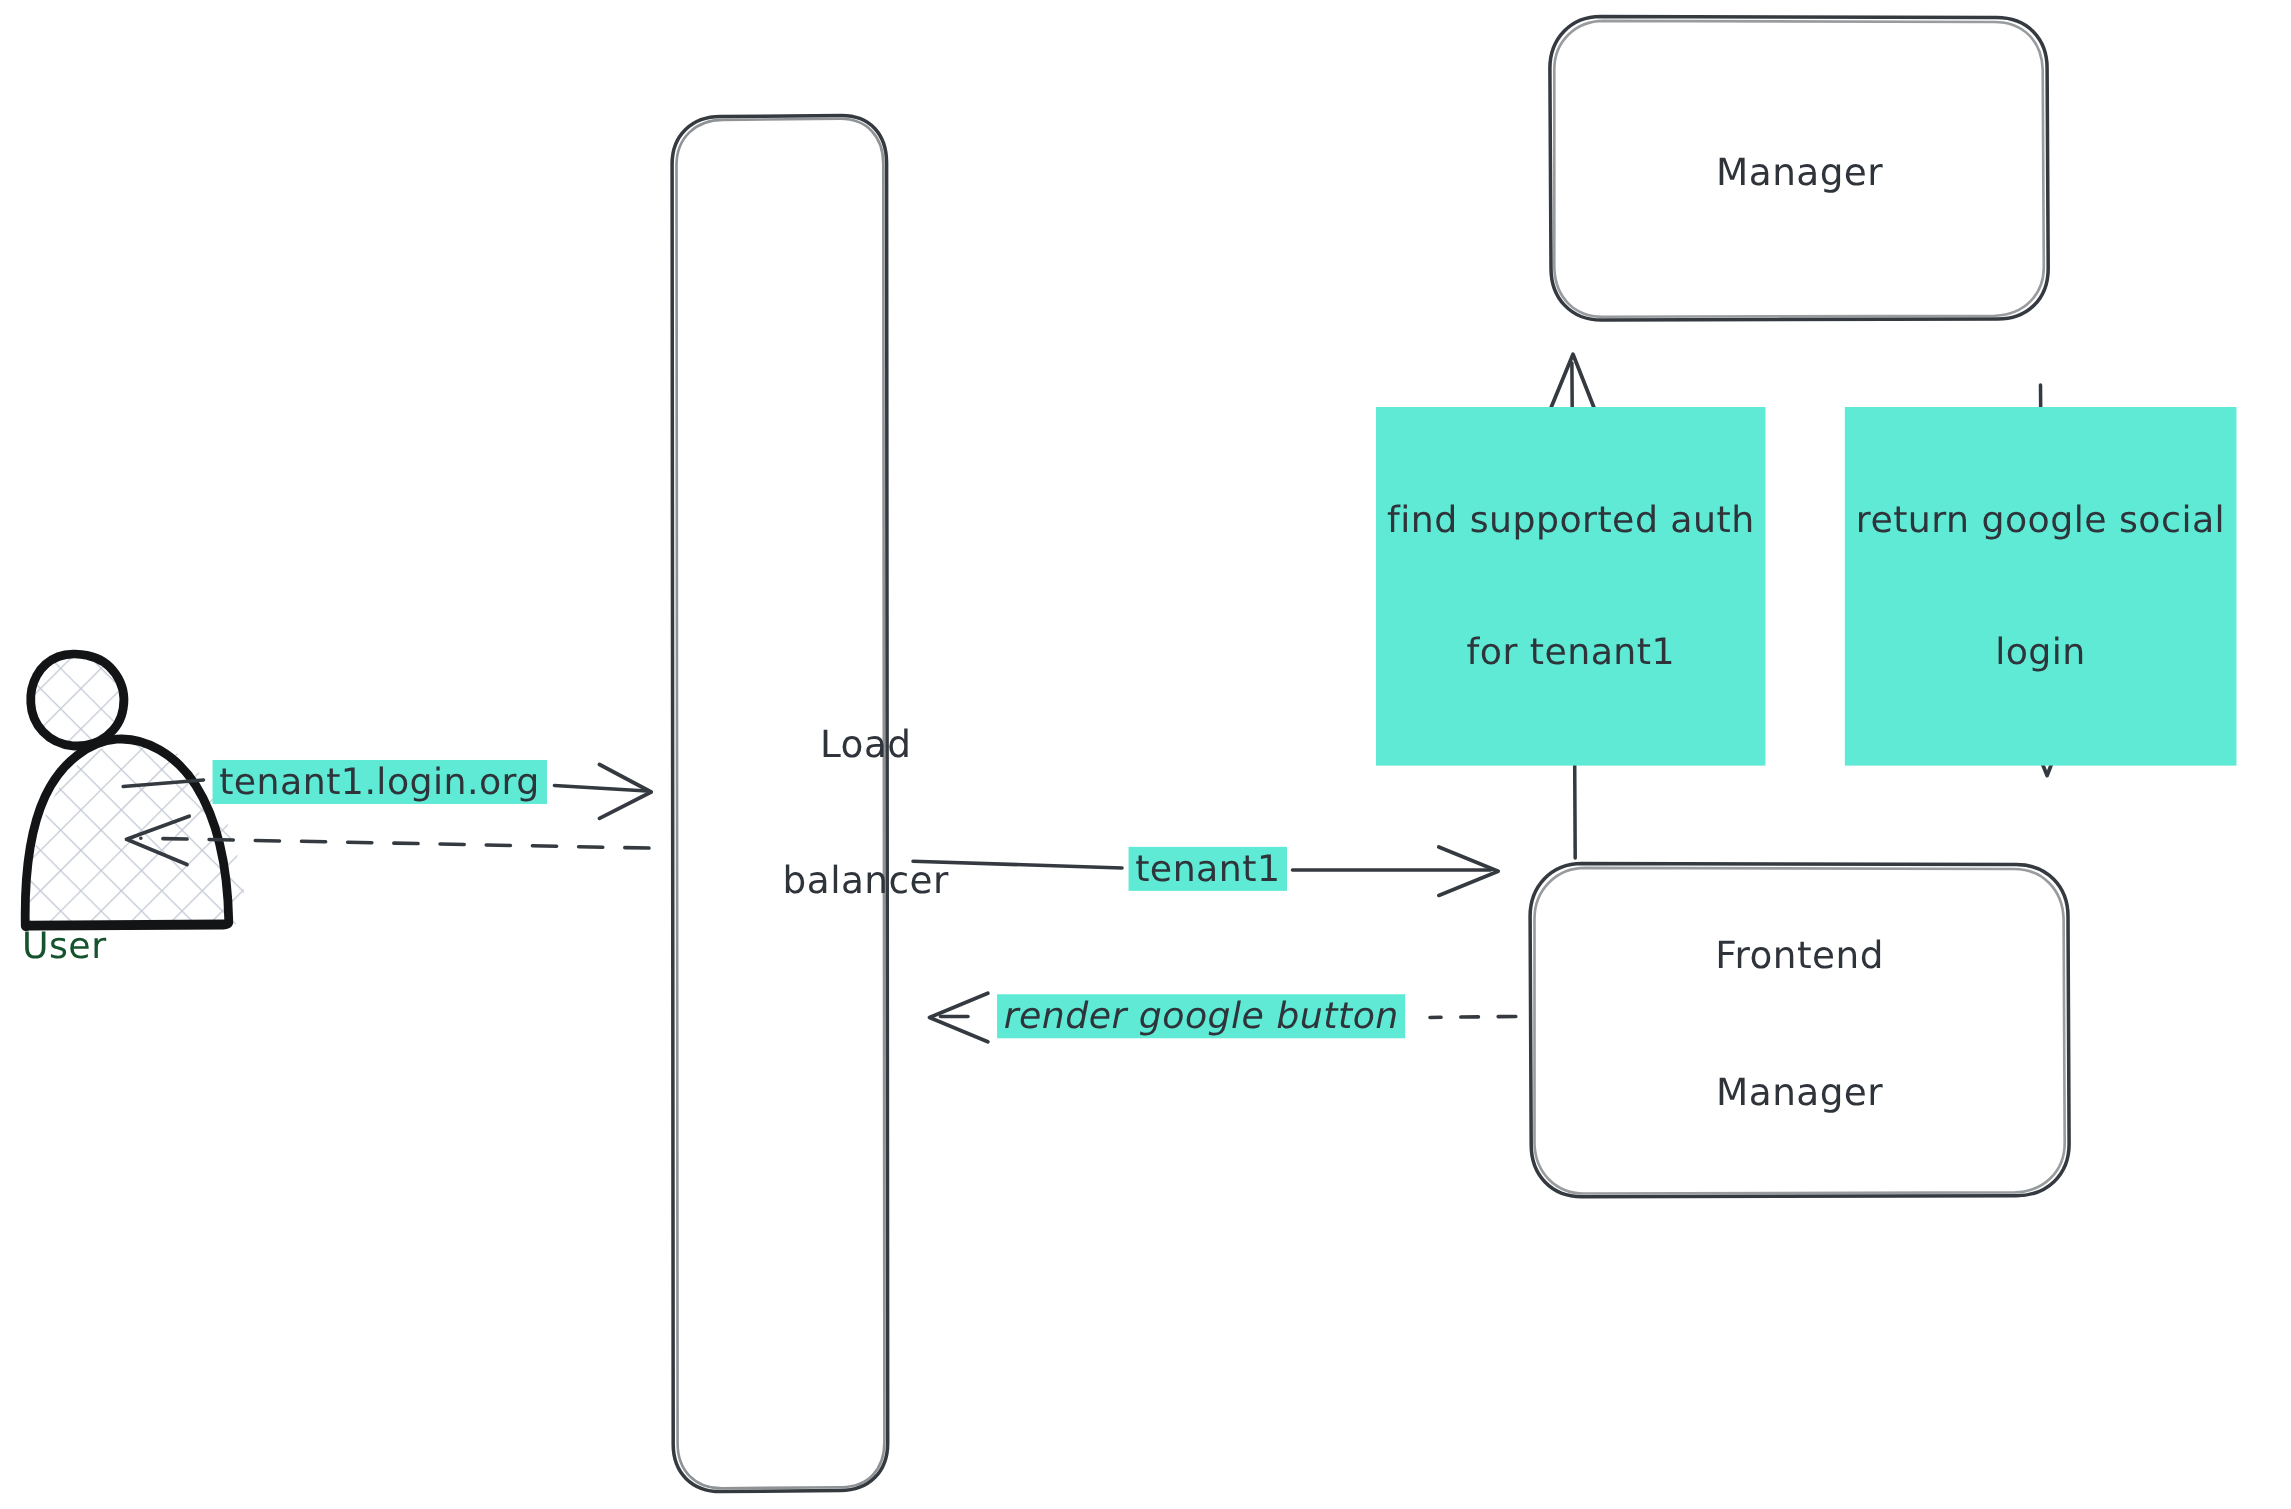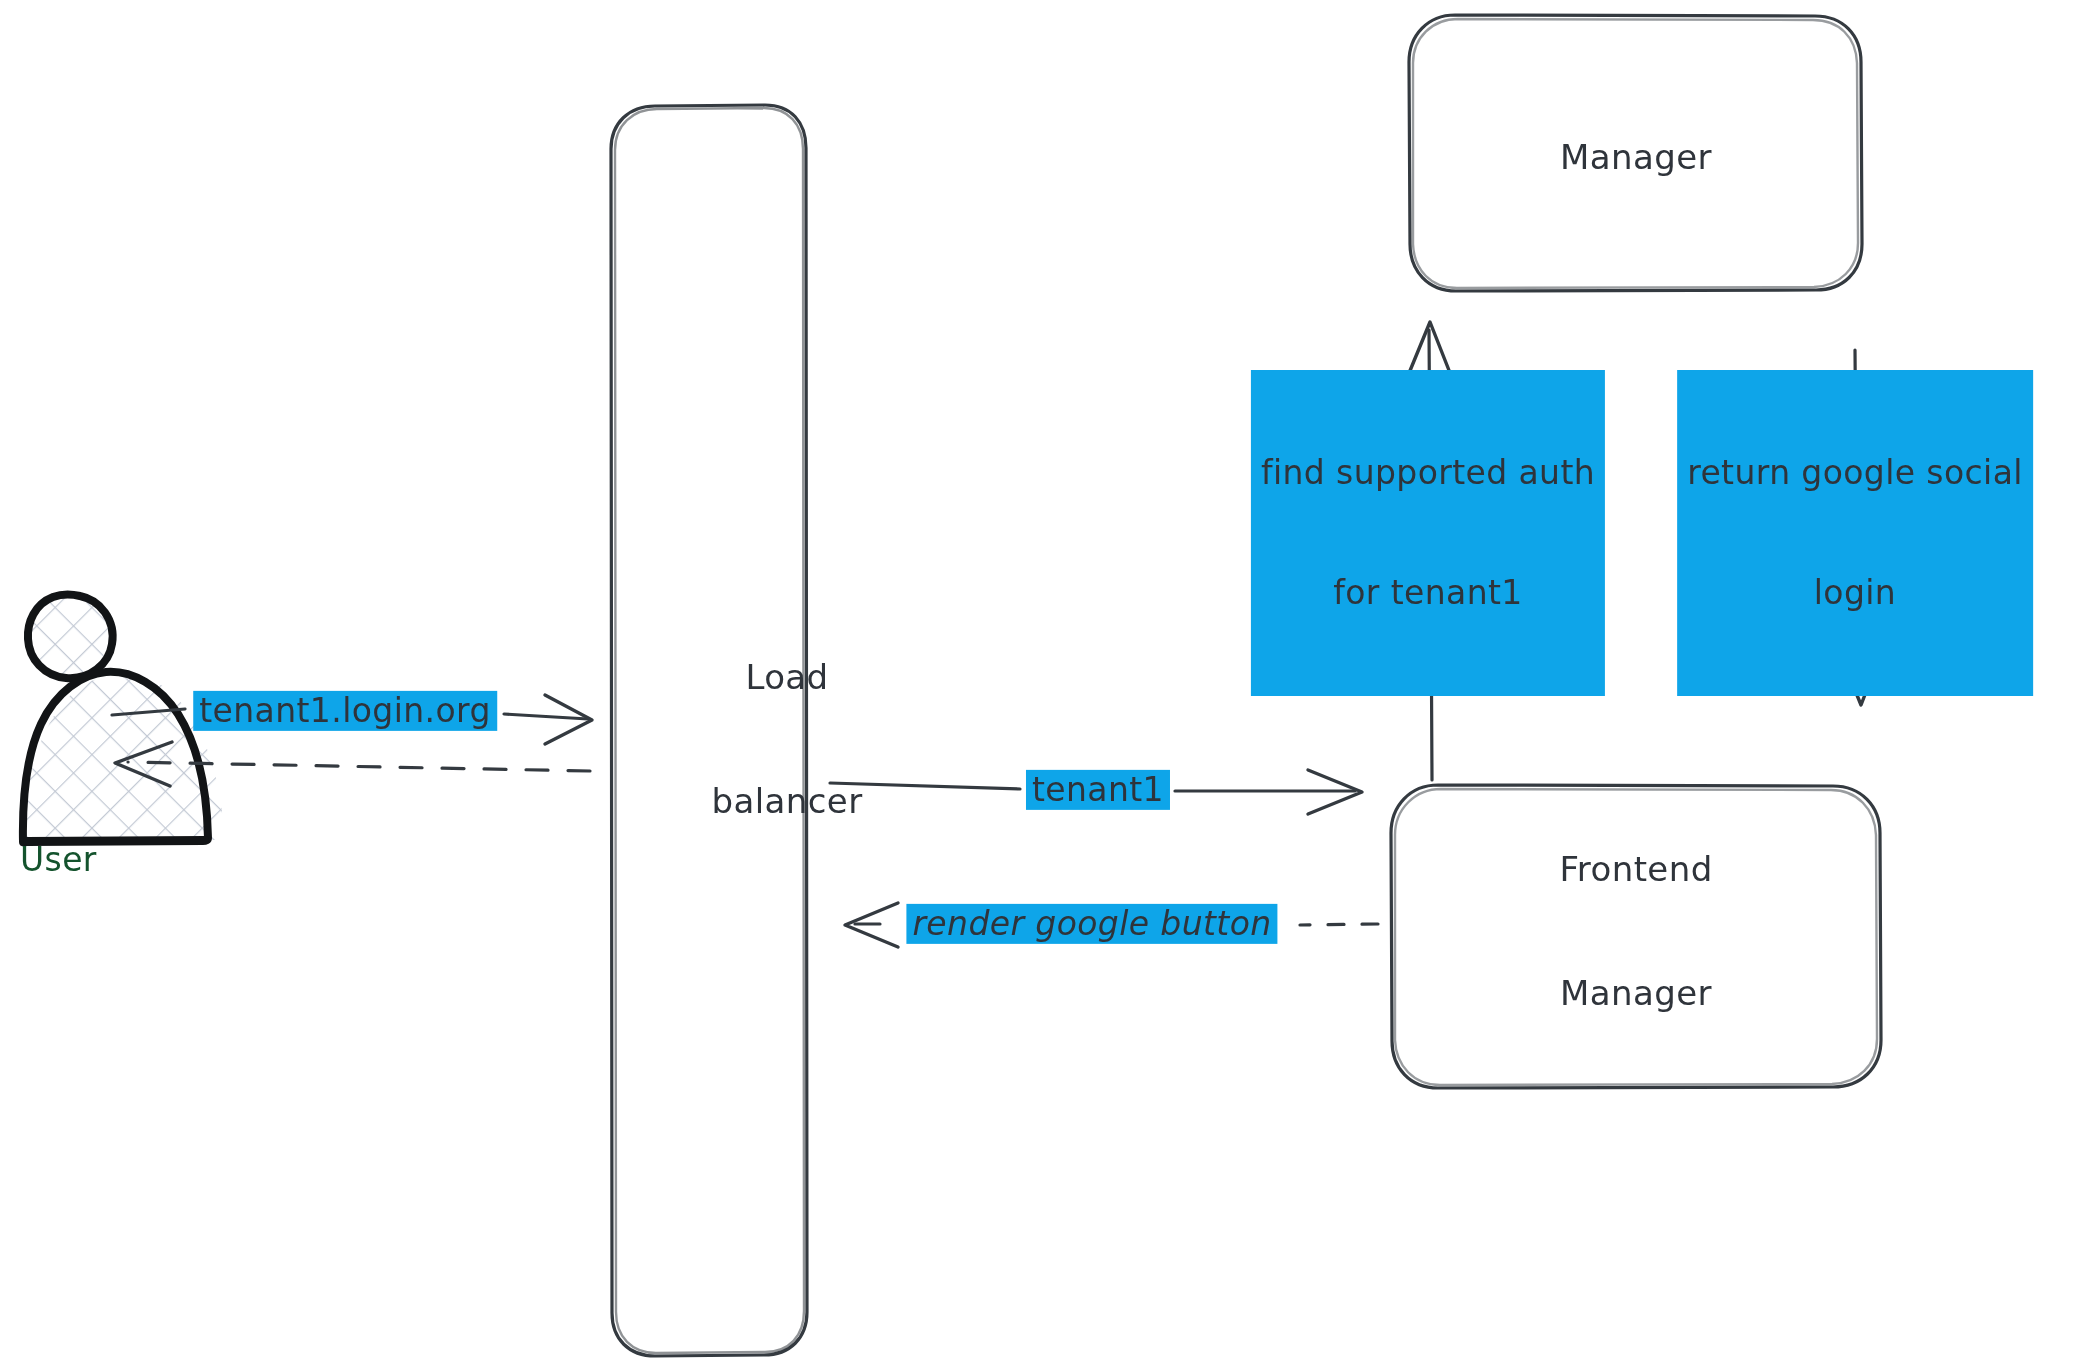--- a/index.html
+++ b/index.html
@@ -83,21 +83,21 @@
   }
   .label.center {
     text-align: center;
     transform: translate(-50%, -50%);
   }
   .node-label {
     font-size: 34px;
   }
   .edge-label {
     font-size: 33px;
-    background: #0ea5e9;
+    background: #5eead4;
     padding: 0 6px;
   }
   .edge-label.two-line {
     padding: 2px 10px;
   }
   .user-caption {
     font-size: 33px;
     color: #14532d;
   }
 </style>

